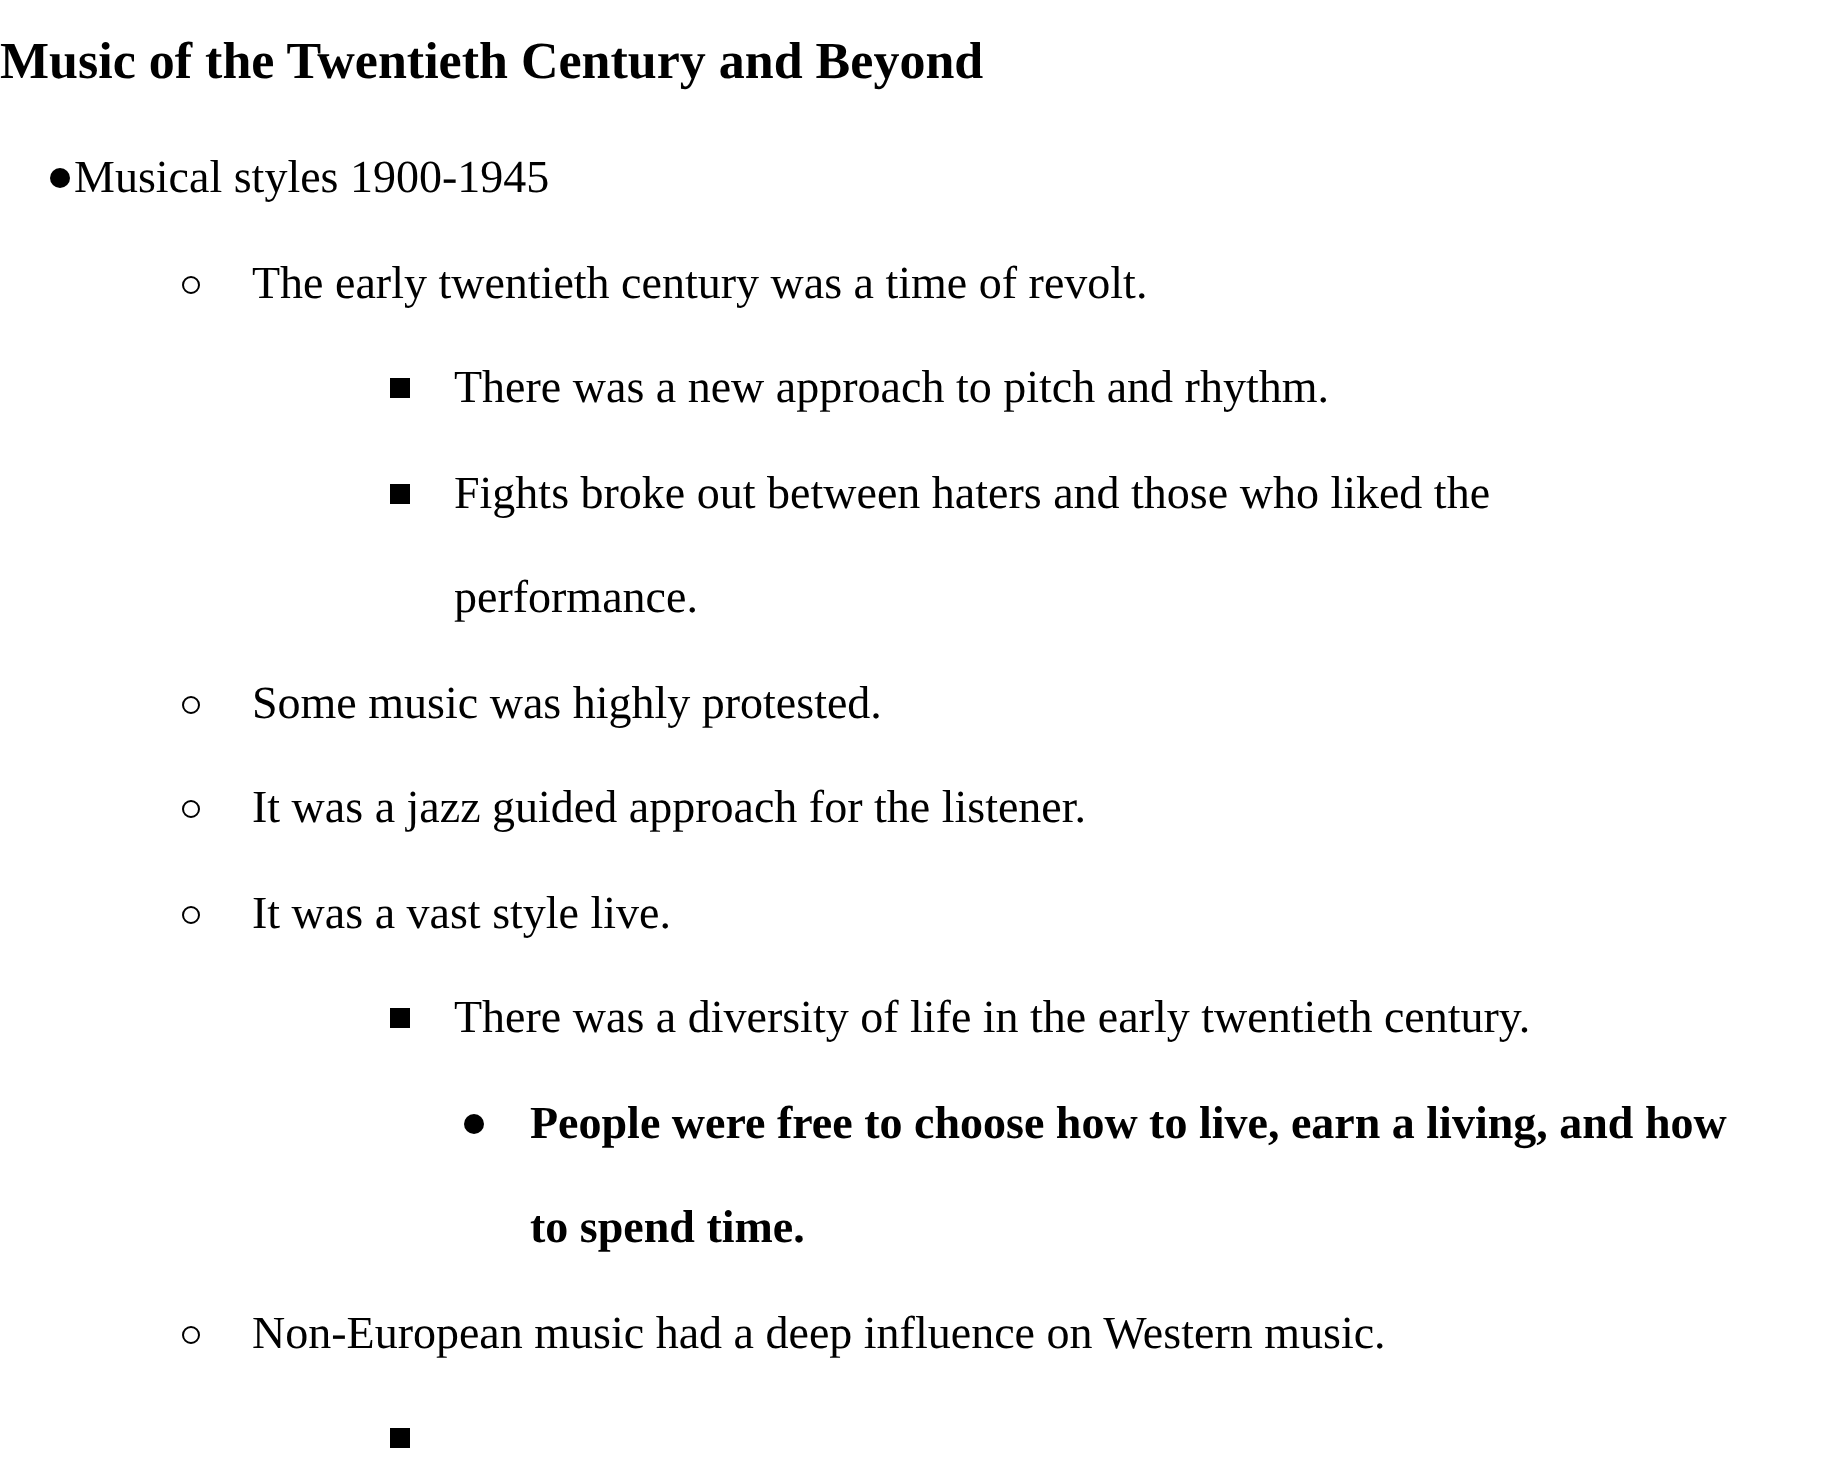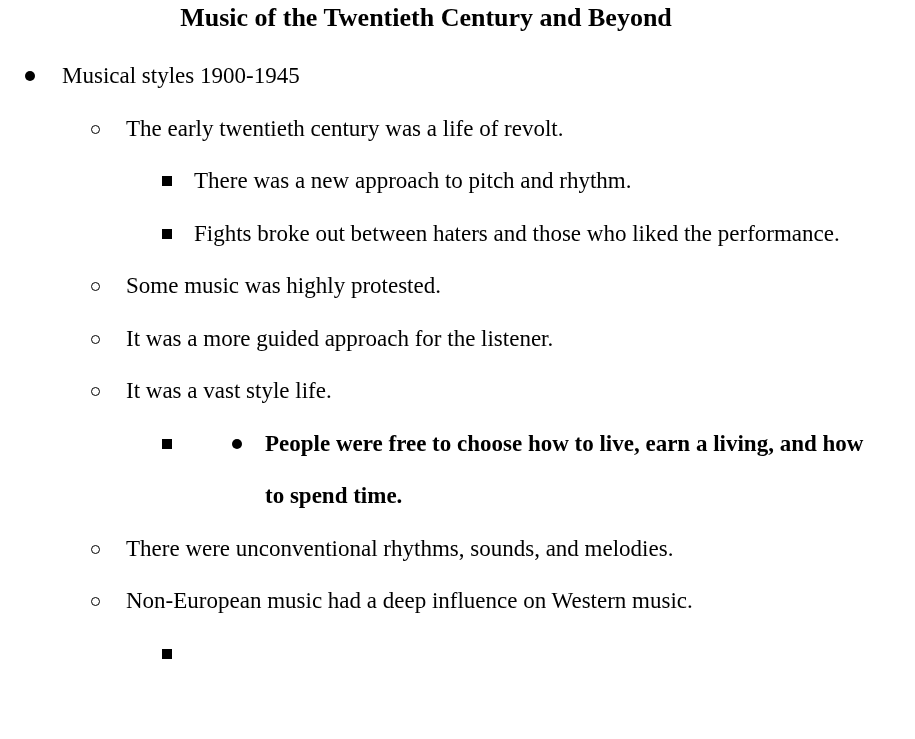--- a/index.html
+++ b/index.html
@@ -11,41 +11,42 @@
     width: 915px;
     height: 739px;
     overflow: hidden;
     font-family: "Liberation Serif", "DejaVu Serif", serif;
     color: #000000;
   }
   .page {
     width: 870px;
   }
   .doc-title {
+    margin-top: 13px;
     padding-right: 18px;
     font-size: 26px;
     font-weight: bold;
     line-height: 36px;
-    text-align: center;
+    text-align: left;
     white-space: nowrap;
   }
   .outline {
     margin-top: 14px;
     font-size: 23px;
   }
   .item {
     position: relative;
     line-height: 52.5px;
   }
   .item-text { display: inline; }
 
   
-  .lvl1 { padding-left: 62px; }
+  .lvl1 { padding-left: 37px; }
   .lvl2 { padding-left: 126px; }
-  .lvl3 { padding-left: 194px; }
+  .lvl3 { padding-left: 194px; margin-left: 33px; }
   .lvl4 { padding-left: 265px; font-weight: bold; }
   .lvl1 .bullet { left: 25px; }
   .lvl2 .bullet { left: 91px; }
   .lvl3 .bullet { left: 162px; }
   .lvl4 .bullet { left: 232px; }
 
   
   .bullet {
     position: absolute;
     top: 21px;
@@ -78,61 +79,58 @@
 
   <div class="outline">
 
     <div class="item lvl1">
       <span class="bullet filled-circle"></span>
       <span class="item-text">Musical styles 1900-1945</span>
     </div>
 
     <div class="item lvl2">
       <span class="bullet open-circle"></span>
-      <span class="item-text">The early twentieth century was a life of revolt.</span>
+      <span class="item-text">The early twentieth century was a time of revolt.</span>
     </div>
 
     <div class="item lvl3">
       <span class="bullet filled-square"></span>
       <span class="item-text">There was a new approach to pitch and rhythm.</span>
     </div>
 
     <div class="item lvl3">
       <span class="bullet filled-square"></span>
       <span class="item-text">Fights broke out between haters and those who liked the performance.</span>
     </div>
 
     <div class="item lvl2">
       <span class="bullet open-circle"></span>
       <span class="item-text">Some music was highly protested.</span>
     </div>
 
     <div class="item lvl2">
       <span class="bullet open-circle"></span>
-      <span class="item-text">It was a more guided approach for the listener.</span>
+      <span class="item-text">It was a jazz guided approach for the listener.</span>
     </div>
 
     <div class="item lvl2">
       <span class="bullet open-circle"></span>
-      <span class="item-text">It was a vast style life.</span>
+      <span class="item-text">It was a vast style live.</span>
     </div>
 
     <div class="item lvl3">
       <span class="bullet filled-square"></span>
+      <span class="item-text">There was a diversity of life in the early twentieth century.</span>
     </div>
 
     <div class="item lvl4">
       <span class="bullet filled-circle"></span>
       <span class="item-text">People were free to choose how to live, earn a living, and how to spend time.</span>
     </div>
 
-    <div class="item lvl2">
-      <span class="bullet open-circle"></span>
-      <span class="item-text">There were unconventional rhythms, sounds, and melodies.</span>
-    </div>
 
     <div class="item lvl2">
       <span class="bullet open-circle"></span>
       <span class="item-text">Non-European music had a deep influence on Western music.</span>
     </div>
 
     <div class="item lvl3">
       <span class="bullet filled-square"></span>
     </div>
 

